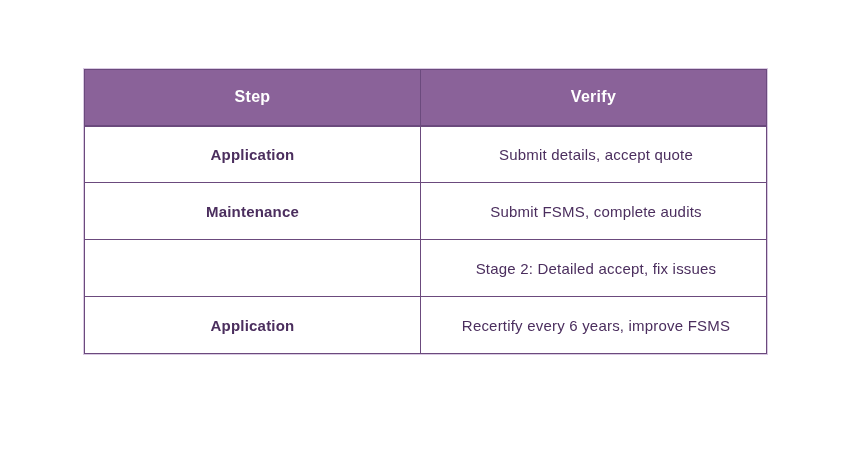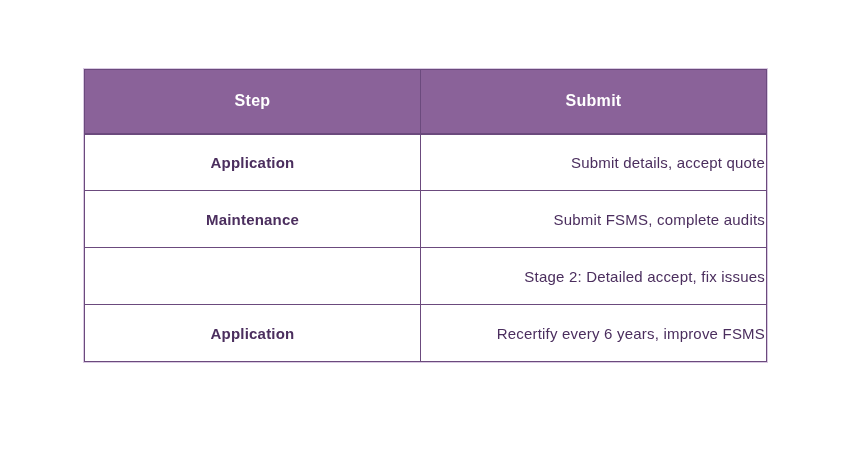--- a/index.html
+++ b/index.html
@@ -35,58 +35,58 @@
   }
   .process-table th,
   .process-table td {
     border: 1px solid var(--border);
     vertical-align: middle;
     font-size: 15px;
   }
   .process-table col.step-col { width: 336px; }
   .process-table col.action-col { width: 346px; }
   .process-table th {
-    height: 64px;
+    height: 56px;
     background: var(--header-bg);
     color: var(--header-text);
     font-weight: 700;
     font-size: 16px;
     letter-spacing: 0.3px;
     text-align: center;
     border-bottom: 2px solid var(--border);
   }
   .process-table td {
     height: 57px;
     color: var(--body-text);
   }
   .process-table td.step-cell {
     text-align: center;
     font-weight: 700;
     letter-spacing: 0.2px;
   }
   .process-table td.action-cell {
-    text-align: right;
+    text-align: center;
     padding-left: 6px;
     font-weight: 400;
     letter-spacing: 0.2px;
   }
 </style>
 </head>
 <body>
 
 <div class="canvas">
   <table class="process-table">
     <colgroup>
       <col class="step-col">
       <col class="action-col">
     </colgroup>
     <thead>
       <tr>
         <th>Step</th>
-        <th>Submit</th>
+        <th>Verify</th>
       </tr>
     </thead>
     <tbody>
       <tr>
         <td class="step-cell">Application</td>
         <td class="action-cell">Submit details, accept quote</td>
       </tr>
       <tr>
         <td class="step-cell">Maintenance</td>
         <td class="action-cell">Submit FSMS, complete audits</td>

